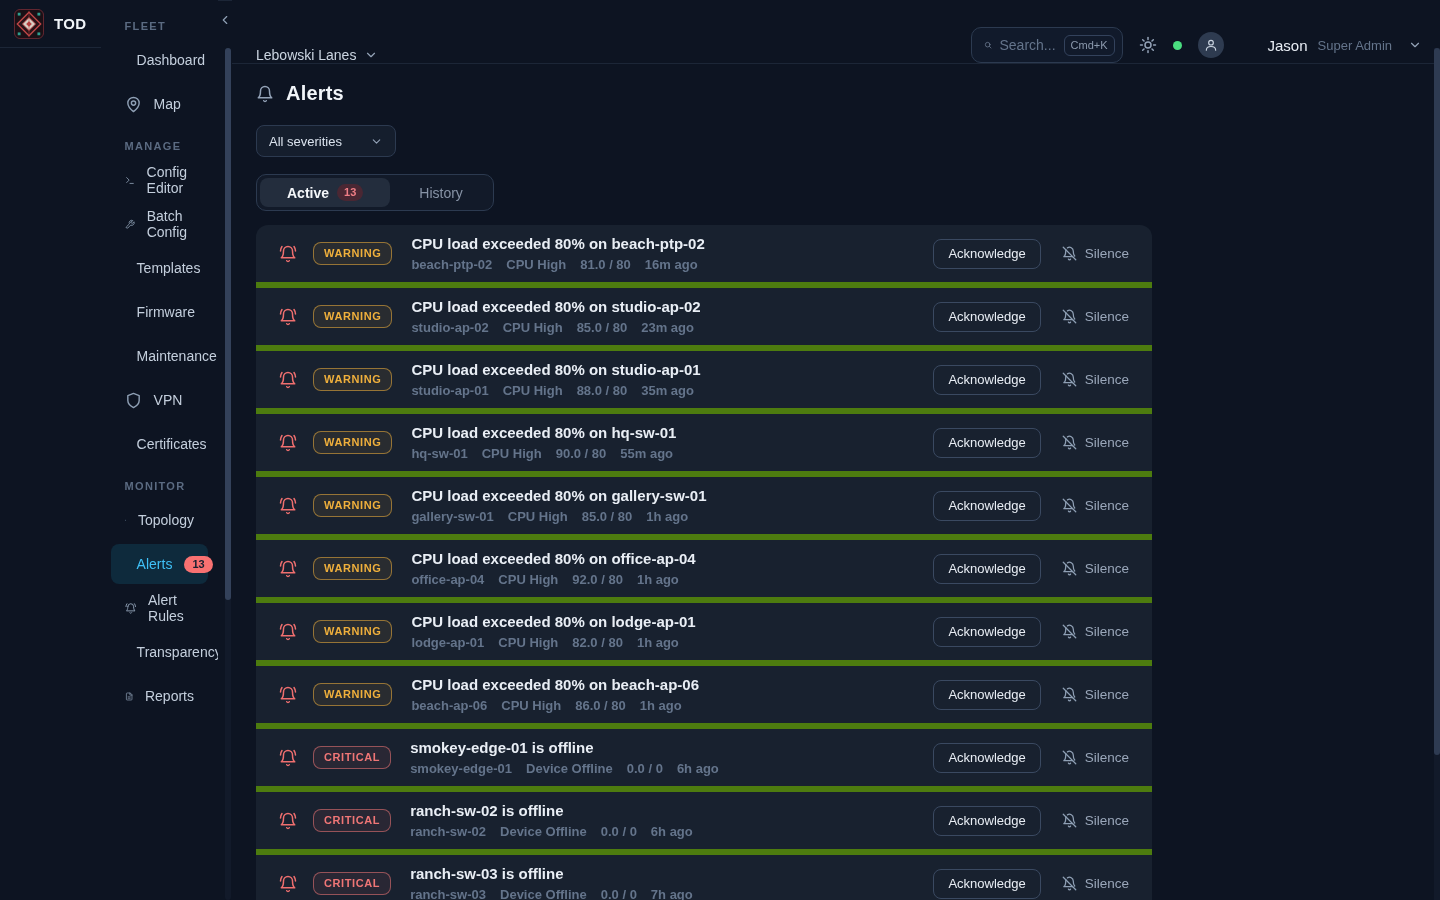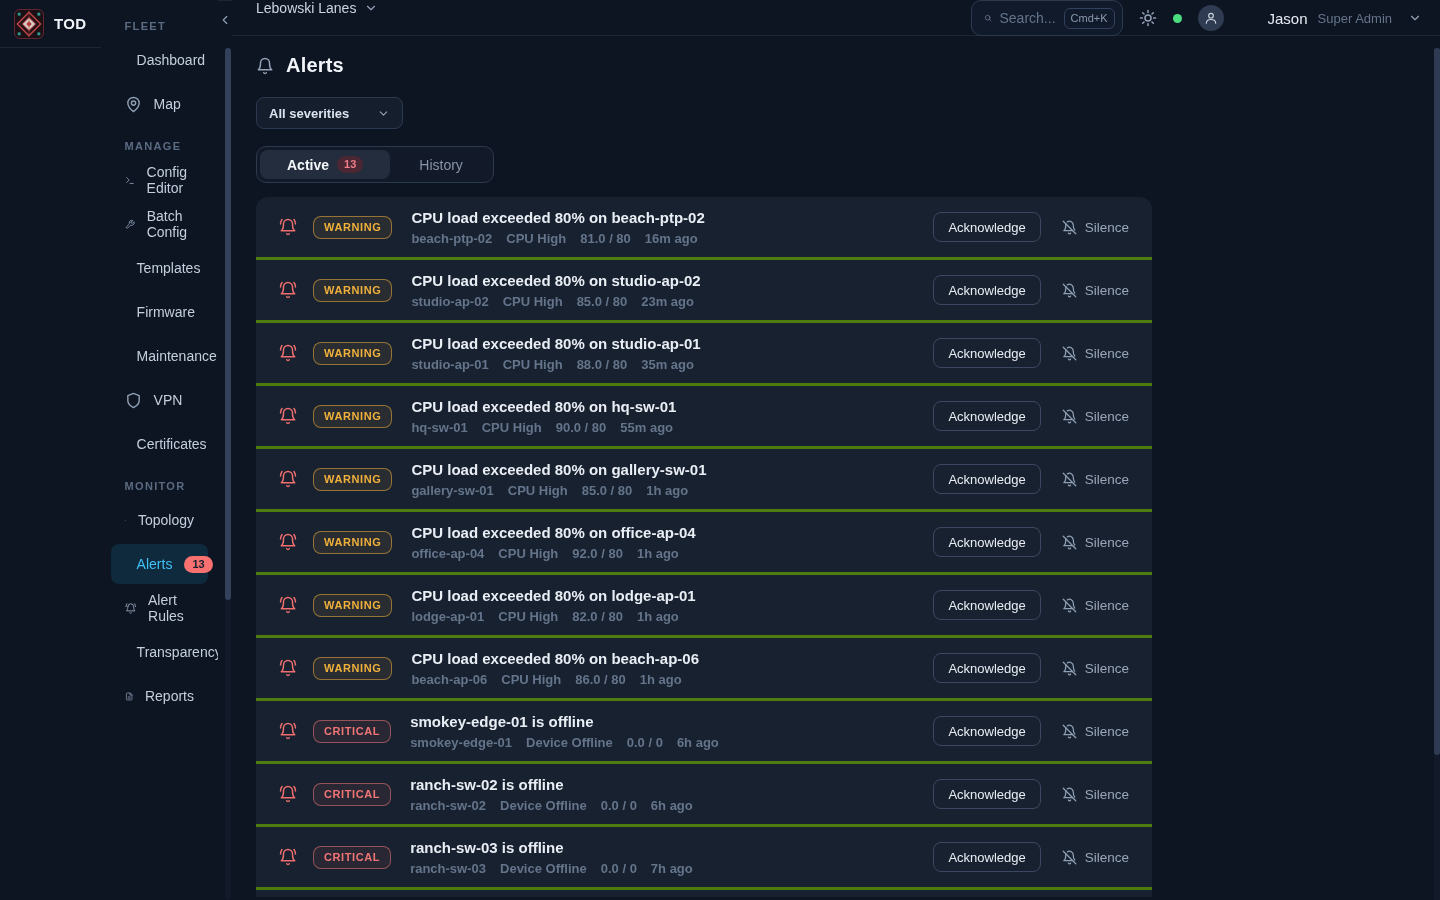--- a/index.html
+++ b/index.html
@@ -27,21 +27,21 @@
   .nav-item.active .ico { color:#3fc0f6; }
   .nav-badge { margin-left:auto; background:#f87171; color:#152031; font-size:11px; font-weight:bold;
                border-radius:999px; padding:3px 8px; line-height:1; }
   .sidebar-footer { flex:none; border-top:1px solid #1c2637; height:38px; display:flex; align-items:center; justify-content:center; color:#8fa0b5; cursor:pointer; }
   .sidebar-footer svg { width:14px; height:14px; }
   .side-scroll { position:absolute; top:48px; right:1px; bottom:0; width:6px; background:#121a2a; border-radius:3px; }
   .side-scroll .thumb { position:absolute; top:0; left:0; width:6px; height:552px; background:#33415a; border-radius:3px; }
 
   
   .right-col { flex:1; display:flex; flex-direction:column; position:relative; min-width:0; }
-  .topbar { height:36px; flex:none; display:flex; align-items:flex-start; justify-content:space-between;
+  .topbar { height:64px; flex:none; display:flex; align-items:flex-end; justify-content:space-between;
             padding:0 18px 0 24px; border-bottom:1px solid #1c2637; }
   .org-switcher { display:flex; align-items:center; gap:8px; color:#cbd5e1; font-size:14px; cursor:pointer; }
   .org-switcher svg { width:14px; height:14px; color:#94a3b8; }
   .topbar-right { display:flex; align-items:center; gap:16px; }
   .search-box { width:152px; height:36px; display:flex; align-items:center; gap:8px; padding:0 7px 0 12px;
                 border:1px solid #2c3a50; border-radius:10px; background:#111a2b; cursor:text; }
   .search-box .ico { width:14px; height:14px; color:#7c8ba1; display:flex; }
   .search-box .ico svg{ width:100%; height:100%; }
   .search-ph { flex:1; color:#64748b; font-size:14px; white-space:nowrap; }
   .kbd { border:1px solid #33425c; border-radius:6px; padding:4px 6px; font-size:11px; color:#8b99ad; line-height:1; white-space:nowrap; }
@@ -57,33 +57,33 @@
 
   
   .main { flex:1; padding:18px 24px 0 24px; overflow:hidden; }
   .title-row { display:flex; align-items:center; gap:12px; }
   .title-row .ico { width:18px; height:18px; color:#94a3b8; display:flex; }
   .title-row .ico svg { width:100%; height:100%; }
   .page-title { font-size:20px; font-weight:bold; color:#f1f5f9; letter-spacing:.2px; }
 
   .filter-row { margin-top:20px; }
   .select { display:inline-flex; align-items:center; gap:28px; height:32px; padding:0 12px;
-            border:1px solid #2c3a50; border-radius:8px; background:#151e2d; font-size:13px; color:#dbe3ee; cursor:pointer;font-weight:bold; }
+            border:1px solid #2c3a50; border-radius:8px; background:#151e2d; font-size:13px; color:#dbe3ee; cursor:pointer; }
   .select .ico { width:13px; height:13px; color:#94a3b8; display:flex; }
   .select .ico svg { width:100%; height:100%; }
 
   .tabs { margin-top:17px; display:inline-flex; align-items:center; padding:3px; gap:2px;
           border:1px solid #2c3a50; border-radius:10px; background:#121a29; }
   .tab { display:flex; align-items:flex-end; gap:8px; padding:6px 27px; border-radius:8px; cursor:pointer;
          font-size:14px; color:#8793a6; }
   .tab.active { background:#232d3d; color:#f4f7fa; font-weight:bold; }
   .tab-badge { background:#4a2733; color:#f07e86; border-radius:999px; padding:3px 7px; font-size:11px; font-weight:bold; line-height:1; }
 
   .card { margin-top:14px; width:896px; background:#18212f; border-radius:12px 12px 0 0; overflow:hidden; height:700px; }
-  .alert-row { height:63px; display:flex; align-items:center; padding:0 20px 0 14px; border-bottom:3px solid #4d7c0f; }
+  .alert-row { height:63px; display:flex; align-items:center; padding:0 20px 0 14px; border-bottom:6px solid #4d7c0f; }
   .alert-row .bell { width:18px; height:18px; color:#ef6f6f; flex:none; display:flex; margin-left:9px; }
   .alert-row .bell svg { width:100%; height:100%; }
   .sev-badge { flex:none; margin-left:16px; font-size:11px; font-weight:bold; letter-spacing:.6px;
                padding:5px 10px; border-radius:8px; line-height:1; min-width:66px; text-align:center; }
   .sev-warning { color:#f0b03c; border:1px solid rgba(240,176,60,.55); background:rgba(240,176,60,.08); }
   .sev-critical { color:#f07676; border:1px solid rgba(240,118,118,.55); background:rgba(240,118,118,.08); }
   .alert-text { flex:1; min-width:0; margin-left:19px;font-weight:bold; }
   .alert-title { font-size:15px; color:#e9eef5; }
   .alert-sub { margin-top:5px; display:flex; gap:14px; font-size:13px; color:#64748b; }
   .ack-btn { flex:none; height:30px; padding:0 14px; border-radius:8px; border:1px solid #3a4961;

